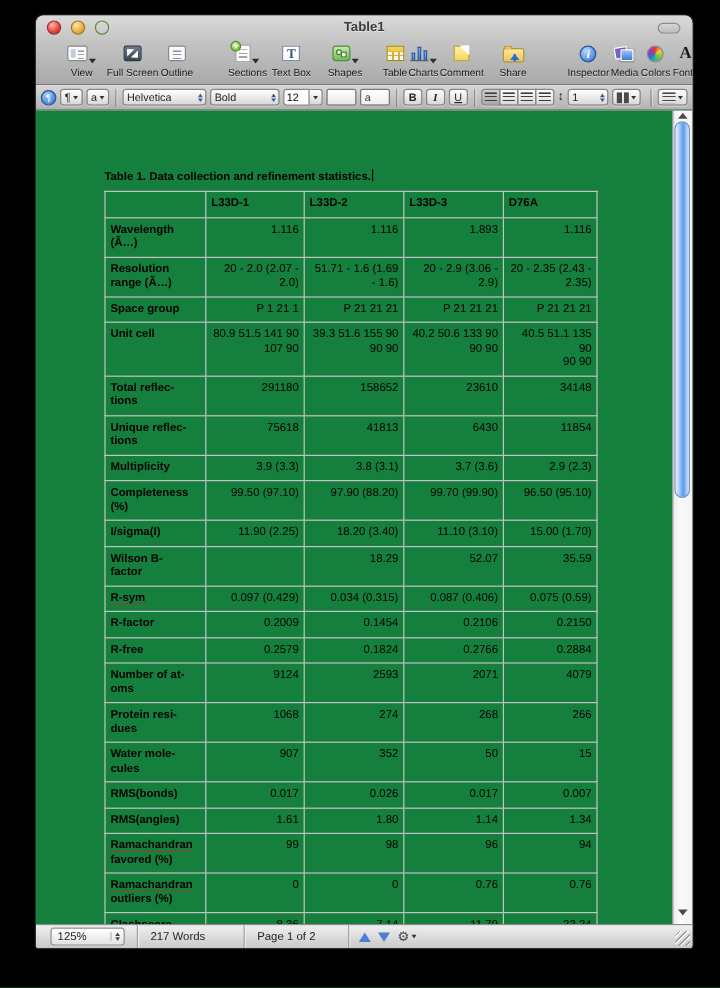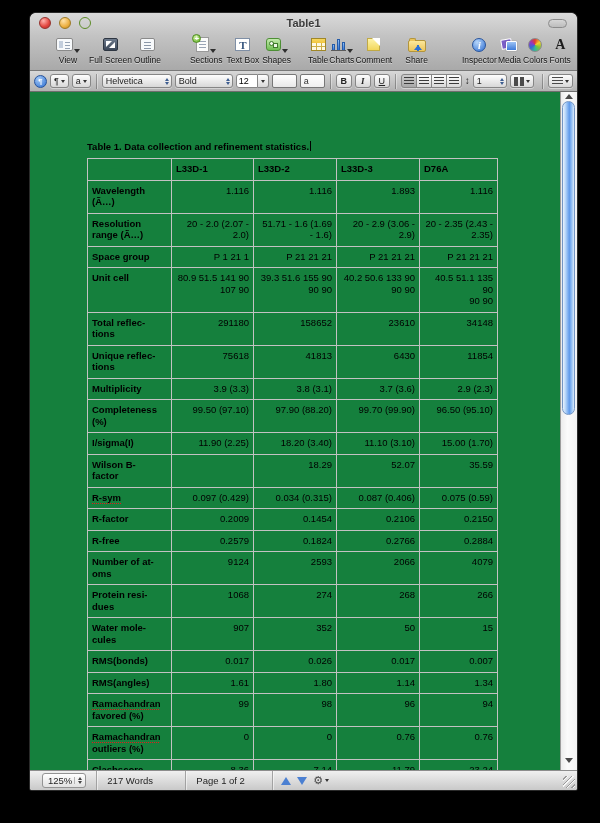--- a/index.html
+++ b/index.html
@@ -33,21 +33,21 @@
     position:absolute;right:10px;top:6px;width:19px;height:9px;border-radius:5px;
     border:1px solid #8b8b8b;background:linear-gradient(#d6d6d6,#bdbdbd);box-sizing:border-box;
   }
 
   .toolbar{height:36px;display:flex;align-items:flex-start;padding:2px 0 0 26px;}
   .tb-item{display:flex;flex-direction:column;align-items:center;cursor:default;}
   .tb-item:nth-child(2){margin-left:9px;}
   .tb-item:nth-child(3){margin-left:2px;}
   .tb-item:nth-child(4){margin-left:29px;}
   .tb-item:nth-child(5){margin-left:4px;}
-  .tb-item:nth-child(6){margin-left:3px;text-align:right;}
+  .tb-item:nth-child(6){margin-left:14px;text-align:right;}
   .tb-item:nth-child(7){margin-left:17px;}
   .tb-item:nth-child(8){margin-left:1px;}
   .tb-item:nth-child(9){margin-left:1px;}
   .tb-item:nth-child(10){margin-left:13px;}
   .tb-item:nth-child(11){margin-left:34px;}
   .tb-item:nth-child(12){margin-left:1px;}
   .tb-item:nth-child(13){margin-left:2px;}
   .tb-item:nth-child(14){margin-left:2px;}
   .tb-icon-row{height:19px;display:flex;align-items:center;gap:1px;}
   .tb-label{font-size:8.5px;color:#141414;text-shadow:0 1px 0 rgba(255,255,255,.5);white-space:nowrap;margin-top:1px;}
@@ -155,21 +155,21 @@
      background:linear-gradient(90deg,#e9f2fd 0,#b9d7f8 22%,#76aaf0 48%,#5f9aea 58%,#9dc6f6 82%,#dcebfb 100%);}
   .sb-down{position:absolute;bottom:7px;left:4px;width:0;height:0;border-left:4px solid transparent;border-right:4px solid transparent;border-top:5px solid #4a4a4a;}
 
   
   .statusbar{
     position:absolute;bottom:0;left:0;right:0;height:20px;box-sizing:border-box;
     background:linear-gradient(#f0f0f0,#c9c9c9);border-top:1px solid #8d8d8d;
     display:flex;align-items:center;font-size:9.5px;color:#1f1f1f;
   }
   .st-sep{width:1px;align-self:stretch;background:#a2a2a2;box-shadow:1px 0 0 rgba(255,255,255,.5);}
-  .zoom-ctl{margin:0 10px 0 12px;display:flex;align-items:center;gap:2px;height:13px;border:1px solid #939393;border-radius:3px;background:linear-gradient(#fff,#e2e2e2);padding:0 3px 0 5px;}
+  .zoom-ctl{margin:0 10px 0 12px;display:flex;align-items:center;gap:20px;height:13px;border:1px solid #939393;border-radius:3px;background:linear-gradient(#fff,#e2e2e2);padding:0 3px 0 5px;}
   .zoom-ctl .zspin{display:flex;flex-direction:column;gap:1px;border-left:1px solid #b5b5b5;padding-left:3px;}
   .zoom-ctl .zspin b{width:0;height:0;border-left:2.5px solid transparent;border-right:2.5px solid transparent;display:block;}
   .zoom-ctl .zspin b.up{border-bottom:3px solid #444;}
   .zoom-ctl .zspin b.dn{border-top:3px solid #444;}
   .st-words{padding:0 0 0 10px;width:88px;box-sizing:border-box;}
   .st-page{padding:0 0 0 10px;width:86px;box-sizing:border-box;}
   .st-nav{display:flex;align-items:center;gap:6px;padding:0 8px;}
   .tri-up{width:0;height:0;border-left:5px solid transparent;border-right:5px solid transparent;border-bottom:8px solid #4b80d2;}
   .tri-dn{width:0;height:0;border-left:5px solid transparent;border-right:5px solid transparent;border-top:8px solid #4b80d2;}
   .gear{font-size:11px;color:#4a4a4a;display:flex;align-items:center;gap:2px;}
@@ -537,21 +537,21 @@
               <td class="val">0.2766</td>
               <td class="val">0.2884</td>
             </tr>
             <tr>
               <td class="lbl">
                 <span class="line">Number of at-</span>
                 <span class="line">oms</span>
               </td>
               <td class="val">9124</td>
               <td class="val">2593</td>
-              <td class="val">2066</td>
+              <td class="val">2071</td>
               <td class="val">4079</td>
             </tr>
             <tr>
               <td class="lbl">
                 <span class="line">Protein resi-</span>
                 <span class="line">dues</span>
               </td>
               <td class="val">1068</td>
               <td class="val">274</td>
               <td class="val">268</td>

